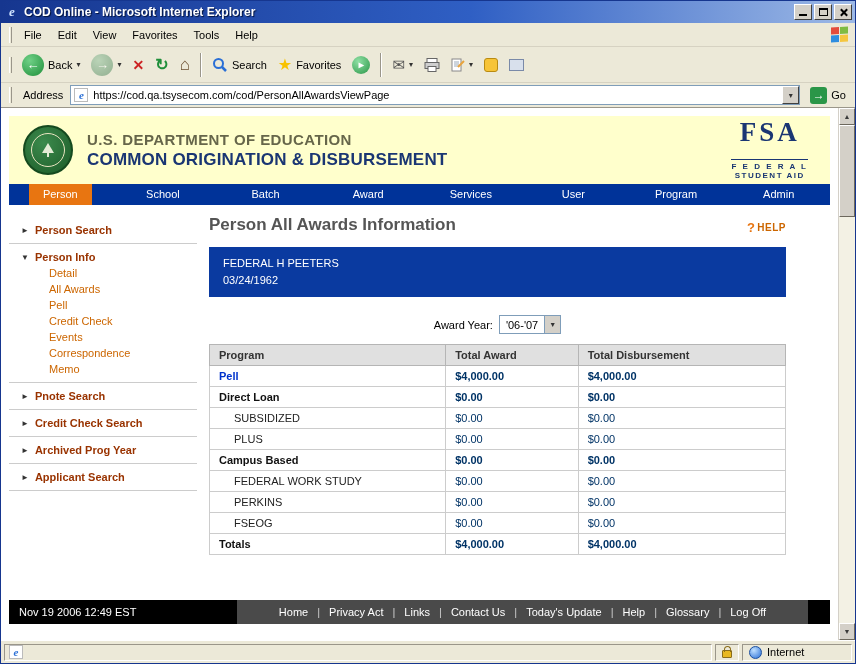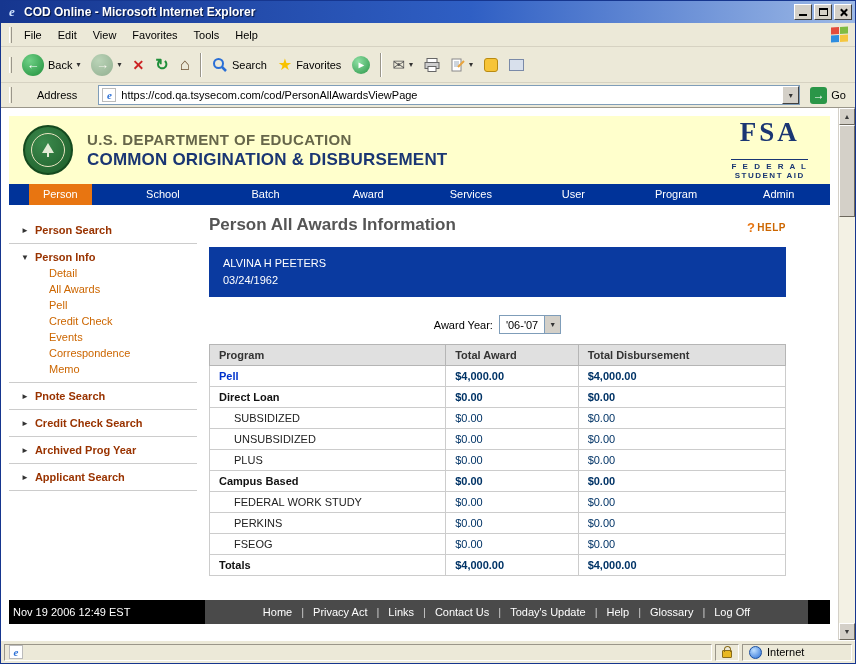--- a/index.html
+++ b/index.html
@@ -44,21 +44,21 @@
   .ic.refresh{color:#1f8f3a;font-weight:bold;font-size:16px}
   .ic.home{color:#6b4e2e;font-size:17px}
   .ic.star{color:#f8c200;font-size:16px}
   .ic.mail{color:#555;font-size:15px}
   .tsep{width:2px;height:24px;border-left:1px solid #9a968a;border-right:1px solid #fff;margin:0 4px}
   .msgr{width:14px;height:14px;background:#f7c437;border:1px solid #b98b12;border-radius:3px}
   .disc{width:15px;height:12px;background:#d8e0ec;border:1px solid #7a8aa8}
 
   
   .addressbar{flex:0 0 25px;display:flex;align-items:center;padding:0 4px;gap:5px;border-bottom:1px solid #9a968a}
-  .addr-label{font-size:11px;margin:0 16px}
+  .addr-label{font-size:11px;margin:0 2px}
   .addr-input{flex:1;height:20px;background:#fff;border:1px solid #7f9db9;display:flex;align-items:center;padding-left:3px}
   .page-ico{width:14px;height:14px;display:flex;align-items:center;justify-content:center;font:bold italic 11px "Liberation Serif",serif;color:#2a6fd6;background:#fff;border:1px solid #bbb}
   .addr-text{flex:1;font-size:11px;padding-left:5px;white-space:nowrap;overflow:hidden;color:#000}
   .addr-dd{width:17px;height:18px;background:#D4D0C8;border:1px solid;border-color:#fff #404040 #404040 #fff;font-size:8px;display:flex;align-items:center;justify-content:center;color:#333}
   .go-btn{display:flex;align-items:center;gap:4px;padding:0 5px}
   .go-ico{width:17px;height:17px;background:#2a9648;color:#fff;border-radius:3px;display:flex;align-items:center;justify-content:center;font-weight:bold;font-size:12px}
   .go-label{font-size:11px}
 
   
   .page-area{flex:1;display:flex;background:#fff;overflow:hidden}
@@ -110,21 +110,21 @@
   .awards-table th:nth-child(2){width:23%}
   .awards-table th:nth-child(3){width:36%}
   .row-link .cell-prog{color:#0033CC;font-weight:bold}
   .row-link .cell-amt{color:#003366;font-weight:bold}
   .row-group .cell-prog,.row-totals .cell-prog{font-weight:bold;color:#111}
   .row-group .cell-amt,.row-totals .cell-amt{font-weight:bold;color:#003366}
   .row-sub .cell-prog{padding-left:24px}
   .row-sub .cell-amt{color:#003366}
 
   .footer{display:flex;height:24px;margin-top:auto;font-size:11px;color:#fff;align-items:stretch}
-  .f-time{background:#000;width:196px;display:flex;align-items:center;padding-left:4px;white-space:nowrap}
+  .f-time{background:#000;width:228px;display:flex;align-items:center;padding-left:10px;white-space:nowrap}
   .f-links{flex:1;background:#4a4a4a;display:flex;align-items:center;justify-content:center;gap:9px;white-space:nowrap}
   .f-sep{color:#ccc}
   .f-link{color:#fff}
   .f-cap{width:22px;background:#000}
 
   
   .vscroll{width:17px;flex:0 0 17px;background:#f3f1e4;display:flex;flex-direction:column;border-left:1px solid #d4d0c8}
   .sbtn{height:17px;background:#D4D0C8;border:1px solid;border-color:#fff #6d685d #6d685d #fff;font-size:7px;display:flex;align-items:center;justify-content:center;color:#3a3a3a}
   .sthumb{height:92px;background:#D4D0C8;border:1px solid;border-color:#fff #6d685d #6d685d #fff}
   .strack{flex:1}
@@ -356,21 +356,21 @@
         <div class="main">
           <div class="title-row">
             <h1 class="page-title">Person All Awards Information</h1>
             <div class="help">
               <span class="help-q">?</span>
               <span>HELP</span>
             </div>
           </div>
 
           <div class="person-box">
-            <div class="p-name">ALVINA H PEETERS</div>
+            <div class="p-name">FEDERAL H PEETERS</div>
             <div class="p-dob">03/24/1962</div>
           </div>
 
           <div class="award-year-row">
             <span class="ay-label">Award Year:</span>
             <div class="combo">
               <span class="combo-value">'06-'07</span>
               <span class="combo-btn">▼</span>
             </div>
           </div>
@@ -393,25 +393,20 @@
                   <td class="cell-prog">Direct Loan</td>
                   <td class="cell-amt">$0.00</td>
                   <td class="cell-amt">$0.00</td>
                 </tr>
                 <tr class="row-sub">
                   <td class="cell-prog">SUBSIDIZED</td>
                   <td class="cell-amt">$0.00</td>
                   <td class="cell-amt">$0.00</td>
                 </tr>
                 <tr class="row-sub">
-                  <td class="cell-prog">UNSUBSIDIZED</td>
-                  <td class="cell-amt">$0.00</td>
-                  <td class="cell-amt">$0.00</td>
-                </tr>
-                <tr class="row-sub">
                   <td class="cell-prog">PLUS</td>
                   <td class="cell-amt">$0.00</td>
                   <td class="cell-amt">$0.00</td>
                 </tr>
                 <tr class="row-group">
                   <td class="cell-prog">Campus Based</td>
                   <td class="cell-amt">$0.00</td>
                   <td class="cell-amt">$0.00</td>
                 </tr>
                 <tr class="row-sub">

